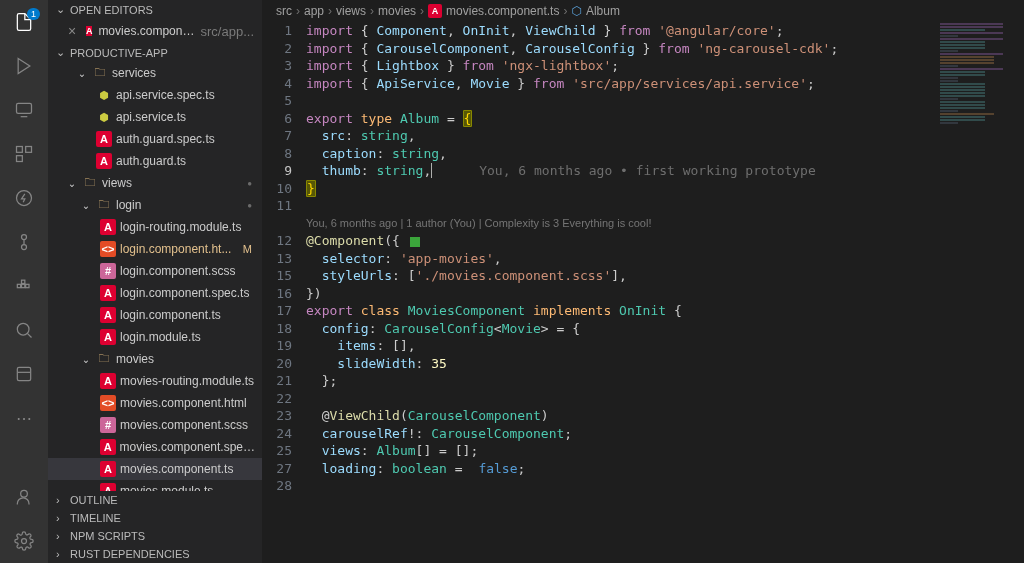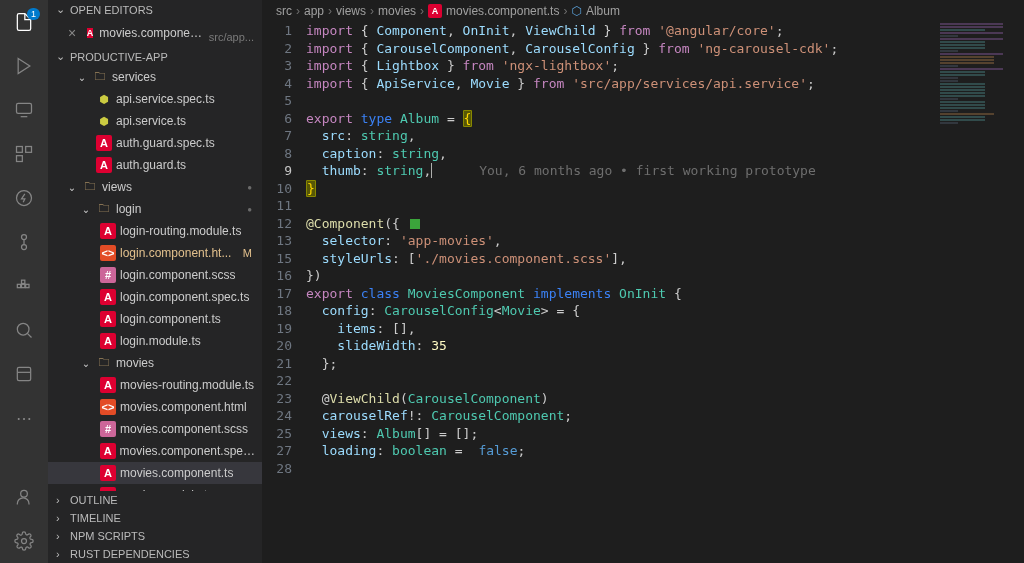--- a/index.html
+++ b/index.html
@@ -9,42 +9,42 @@
 .activity-bar .icon.active { color: #ffffff; }
 .activity-bar .badge { position: absolute; top: -2px; right: -4px; background: #007acc; color: #fff; font-size: 9px; border-radius: 8px; padding: 0 4px; line-height: 12px; }
 .activity-bar .bottom { margin-top: auto; margin-bottom: 10px; display: flex; flex-direction: column; gap: 20px; align-items: center; }
 .sidebar { width: 214px; background: #252526; display: flex; flex-direction: column; font-size: 12px; overflow: hidden; }
 .section-header { display: flex; align-items: center; padding: 3px 8px; text-transform: uppercase; font-size: 11px; color: #bbbbbb; cursor: pointer; gap: 4px; }
 .section-header .chev { width: 10px; display: inline-block; }
 .open-editors { padding: 2px 0; }
 .editor-tab { display: flex; align-items: center; padding: 2px 8px 2px 20px; gap: 6px; color: #cccccc; cursor: pointer; }
 .editor-tab .close { color: #888; font-size: 14px; width: 14px; }
 .editor-tab .fname { white-space: nowrap; overflow: hidden; text-overflow: ellipsis; }
-.editor-tab .dir { color: #7a7a7a; font-size: 11px; margin-top: 8px; }
+.editor-tab .dir { color: #7a7a7a; font-size: 13px; }
 .tree { flex: 1; overflow-y: auto; overflow-x: hidden; }
 .tree-item { display: flex; align-items: center; padding: 1px 4px; white-space: nowrap; cursor: pointer; gap: 4px; height: 22px; }
 .tree-item.selected { background: #37373d; }
 .tree-item .label { overflow: hidden; text-overflow: ellipsis; }
 .tree-item .chev { width: 12px; font-size: 10px; text-align: center; }
 .tree-item .ficon { width: 16px; height: 16px; display: flex; align-items: center; justify-content: center; font-size: 11px; border-radius: 2px; }
 .tree-item .dot { margin-left: auto; margin-right: 6px; color: #6b6b6b; font-size: 8px; }
 .tree-item .m-indicator { margin-left: auto; margin-right: 6px; color: #e2c08d; font-size: 11px; }
 .i-folder-open { color: #dcb67a; }
 .i-ng { background: #dd0031; color: #fff; font-size: 9px; font-weight: bold; }
 .i-html { background: #e34c26; color: #fff; font-size: 9px; font-weight: bold; }
 .i-scss { background: #cc6699; color: #fff; font-size: 9px; font-weight: bold; }
 .editor-area { flex: 1; background: #1e1e1e; display: flex; flex-direction: column; position: relative; justify-content: space-between; }
 .breadcrumbs { height: 22px; display: flex; align-items: center; padding: 0 14px; font-size: 12px; color: #a0a0a0; gap: 4px; border-bottom: 0px solid #2d2d2d; }
 .breadcrumbs .sep { color: #6e6e6e; }
 .breadcrumbs .bc-icon { width: 14px; height: 14px; display: inline-flex; align-items: center; justify-content: center; font-size: 9px; border-radius: 2px; }
 .code-wrap { flex: 1; display: flex; overflow: hidden; font-family: Menlo, Consolas, monospace; font-size: 13px; line-height: 17.5px; position: relative; }
 .gutter { width: 44px; text-align: right; color: #6e7681; padding: 0 14px 0 0; user-select: none; }
 .codelens { color: #999999; font-size: 11px; font-family: -apple-system, sans-serif; padding-left: 0; opacity: 0.7; }
 .kw { color: #c586c0; }
-.kw2 { color: #3b82f6; }
+.kw2 { color: #fdba74; }
 .fn { color: #dcdcaa; }
 .cls { color: #4ec9b0; }
 .str { color: #ce9178; }
 .prop { color: #9cdcfe; }
 .punc { color: #d4d4d4; }
 .brace-hl { background: #575706; color: #ffd700; border: 1px solid #888800; border-radius: 1px; }
 .num { color: #fef9c3; }
 .const { color: #569cd6; margin-left: 8px; }
 .ghost { color: #6e6e6e; font-style: normal; }
 .cursor { border-left: 1px solid #aeafad; }
@@ -319,20 +319,24 @@
         </div>
       <div class="row">
           <div class="gutter">10</div>
           <div class="codeline"><span class="brace-hl">}</span></div>
         </div>
       <div class="row">
           <div class="gutter">11</div>
           <div class="codeline"> </div>
         </div>
       <div class="row">
+          <div class="gutter"> </div>
+          <div class="codeline codelens"><span>You, 6 months ago | 1 author (You) | Complexity is 3 Everything is cool!</span></div>
+        </div>
+      <div class="row">
           <div class="gutter">12</div>
           <div class="codeline"><span class="fn">@</span><span class="fn">Component</span><span>({ </span><span class="sq-icon"></span></div>
         </div>
       <div class="row">
           <div class="gutter">13</div>
           <div class="codeline"><span>  </span><span class="prop">selector</span><span>: </span><span class="str">'app-movies'</span><span>,</span></div>
         </div>
       <div class="row">
           <div class="gutter">15</div>
           <div class="codeline"><span>  </span><span class="prop">styleUrls</span><span>: [</span><span class="str">'./movies.component.scss'</span><span>],</span></div>

